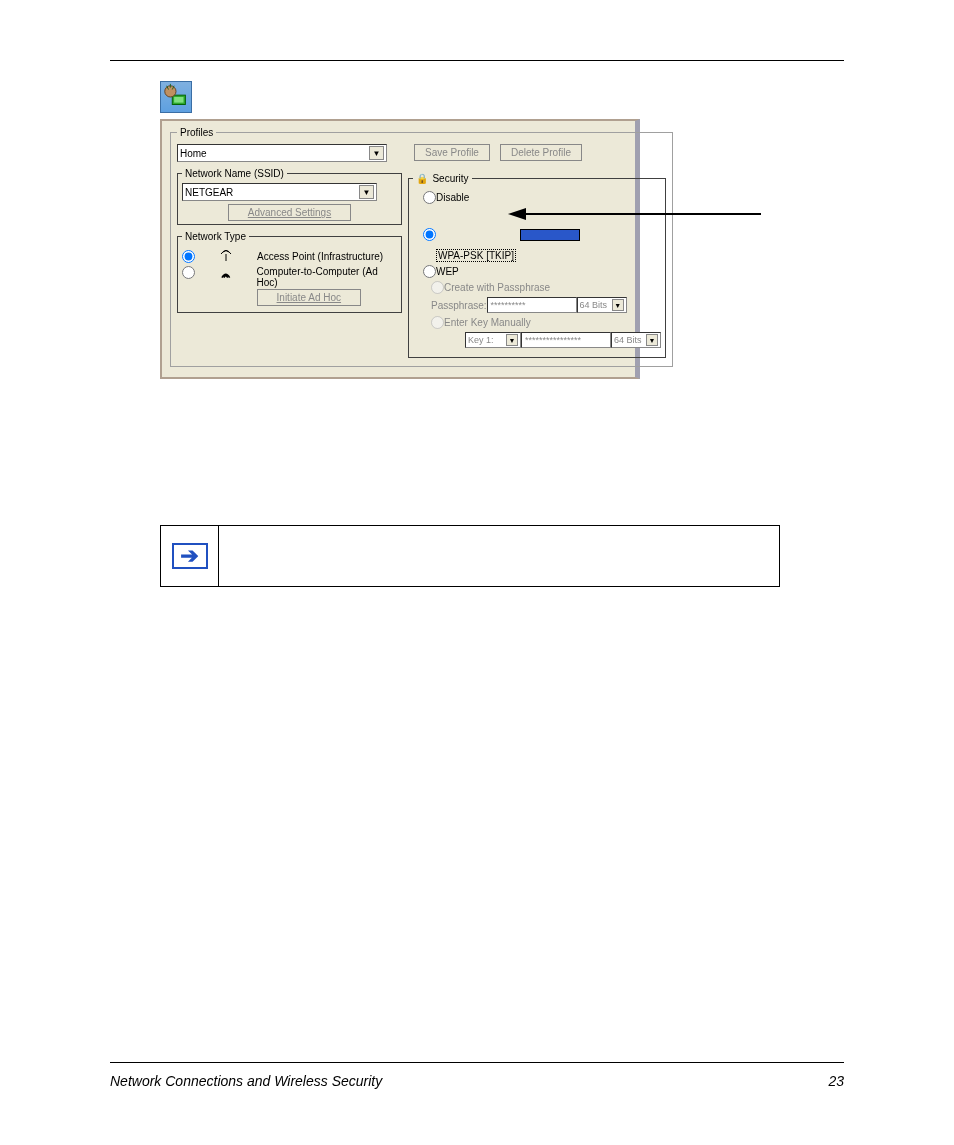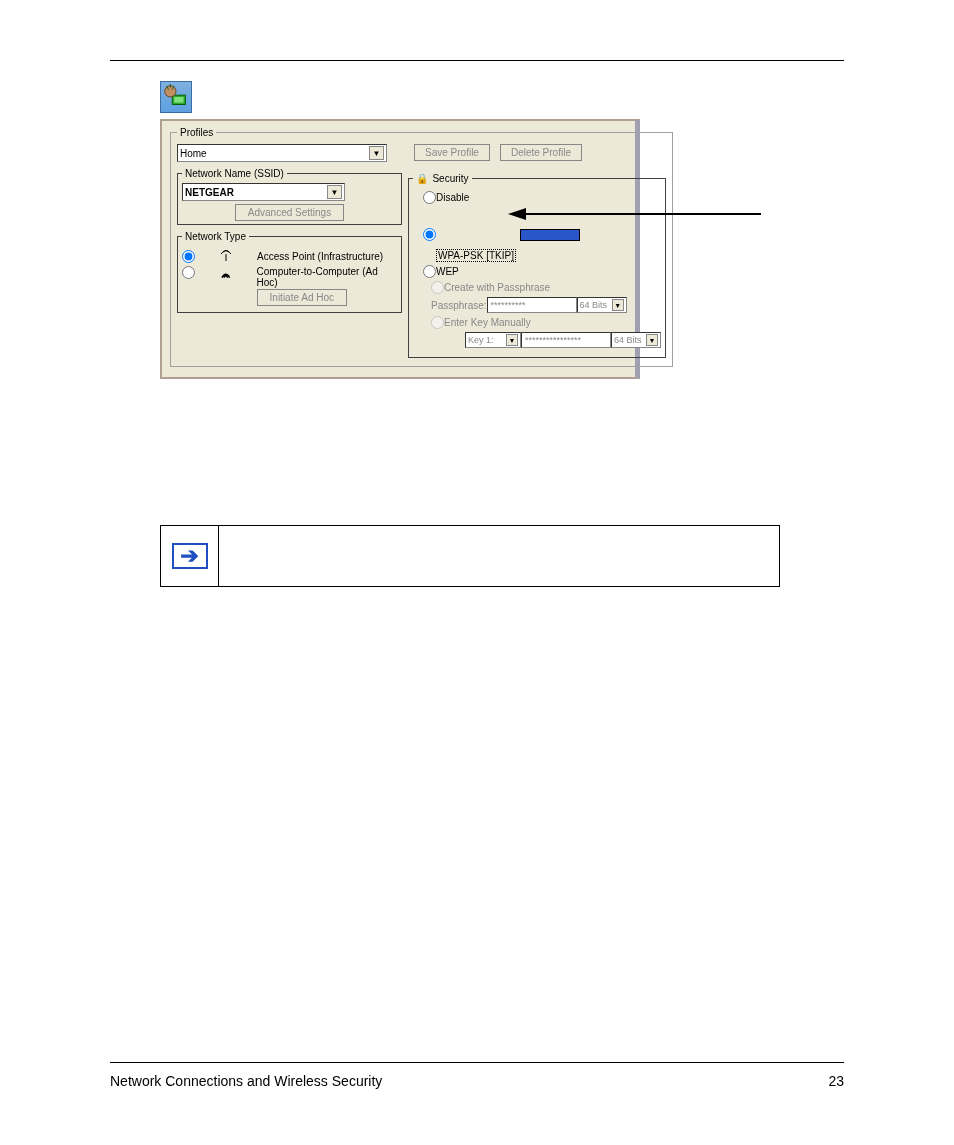--- a/index.html
+++ b/index.html
@@ -81,21 +81,21 @@
   }
   .btn {
     background: #ece9d8;
     border: 1px solid #888;
     font-size: 10px;
     padding: 2px 10px;
     text-align: center;
     cursor: pointer;
     color: #888;
   }
-  .btn.small { padding: 2px 12px; font-size:10px; }
+  .btn.small { padding: 2px 19px; font-size:10px;text-decoration:underline; }
   .top-buttons { display:flex; gap:10px; justify-content:flex-start; margin-bottom:12px; margin-left:6px;}
   fieldset.inner {
     border: 1px solid #404040;
     margin-top: 6px;
     padding: 4px 4px 6px 4px;
   }
   .adv-row { text-align:center; margin-top:6px; }
   .radio-row { display:flex; align-items:center; gap:24px; font-size:10px; margin: 3px 0; }
   input[type=radio] { margin: 0; }
   .nt-icon { width:14px; height:14px; display:inline-flex; align-items:center; justify-content:center;}
@@ -165,21 +165,21 @@
     padding: 14px 14px;
     min-height: 60px;
   }
   .footer {
     position: absolute;
     bottom: 56px;
     left: 110px;
     right: 110px;
   }
   .bottom-rule { border-top:1px solid #000; margin-bottom: 10px;}
-  .footer-row { display:flex; justify-content:space-between; font-size:14px; color:#000;}
+  .footer-row { display:flex; justify-content:space-between; font-style: italic; font-size:14px; color:#000;}
 </style>
 </head>
 <body>
 
 <div class="page">
   <div class="top-rule"></div>
 
   <div class="systray-row">
     <div class="systray-icon">
       <svg viewBox="0 0 32 32">
@@ -197,21 +197,21 @@
         <legend>Profiles</legend>
         <div class="row">
           <div class="left-col">
             <div class="profile-select">
               <span>Home</span>
               <span class="drop-arrow">▼</span>
             </div>
 
             <fieldset class="inner">
               <legend>Network Name (SSID)</legend>
-              <div class="ssid-select" style="width:163px;font-weight:bold;">
+              <div class="ssid-select" style="width:195px;">
                 <span>NETGEAR</span>
                 <span class="drop-arrow">▼</span>
               </div>
               <div class="adv-row">
                 <span class="btn small">Advanced Settings</span>
               </div>
             </fieldset>
 
             <fieldset class="inner">
               <legend>Network Type</legend>

